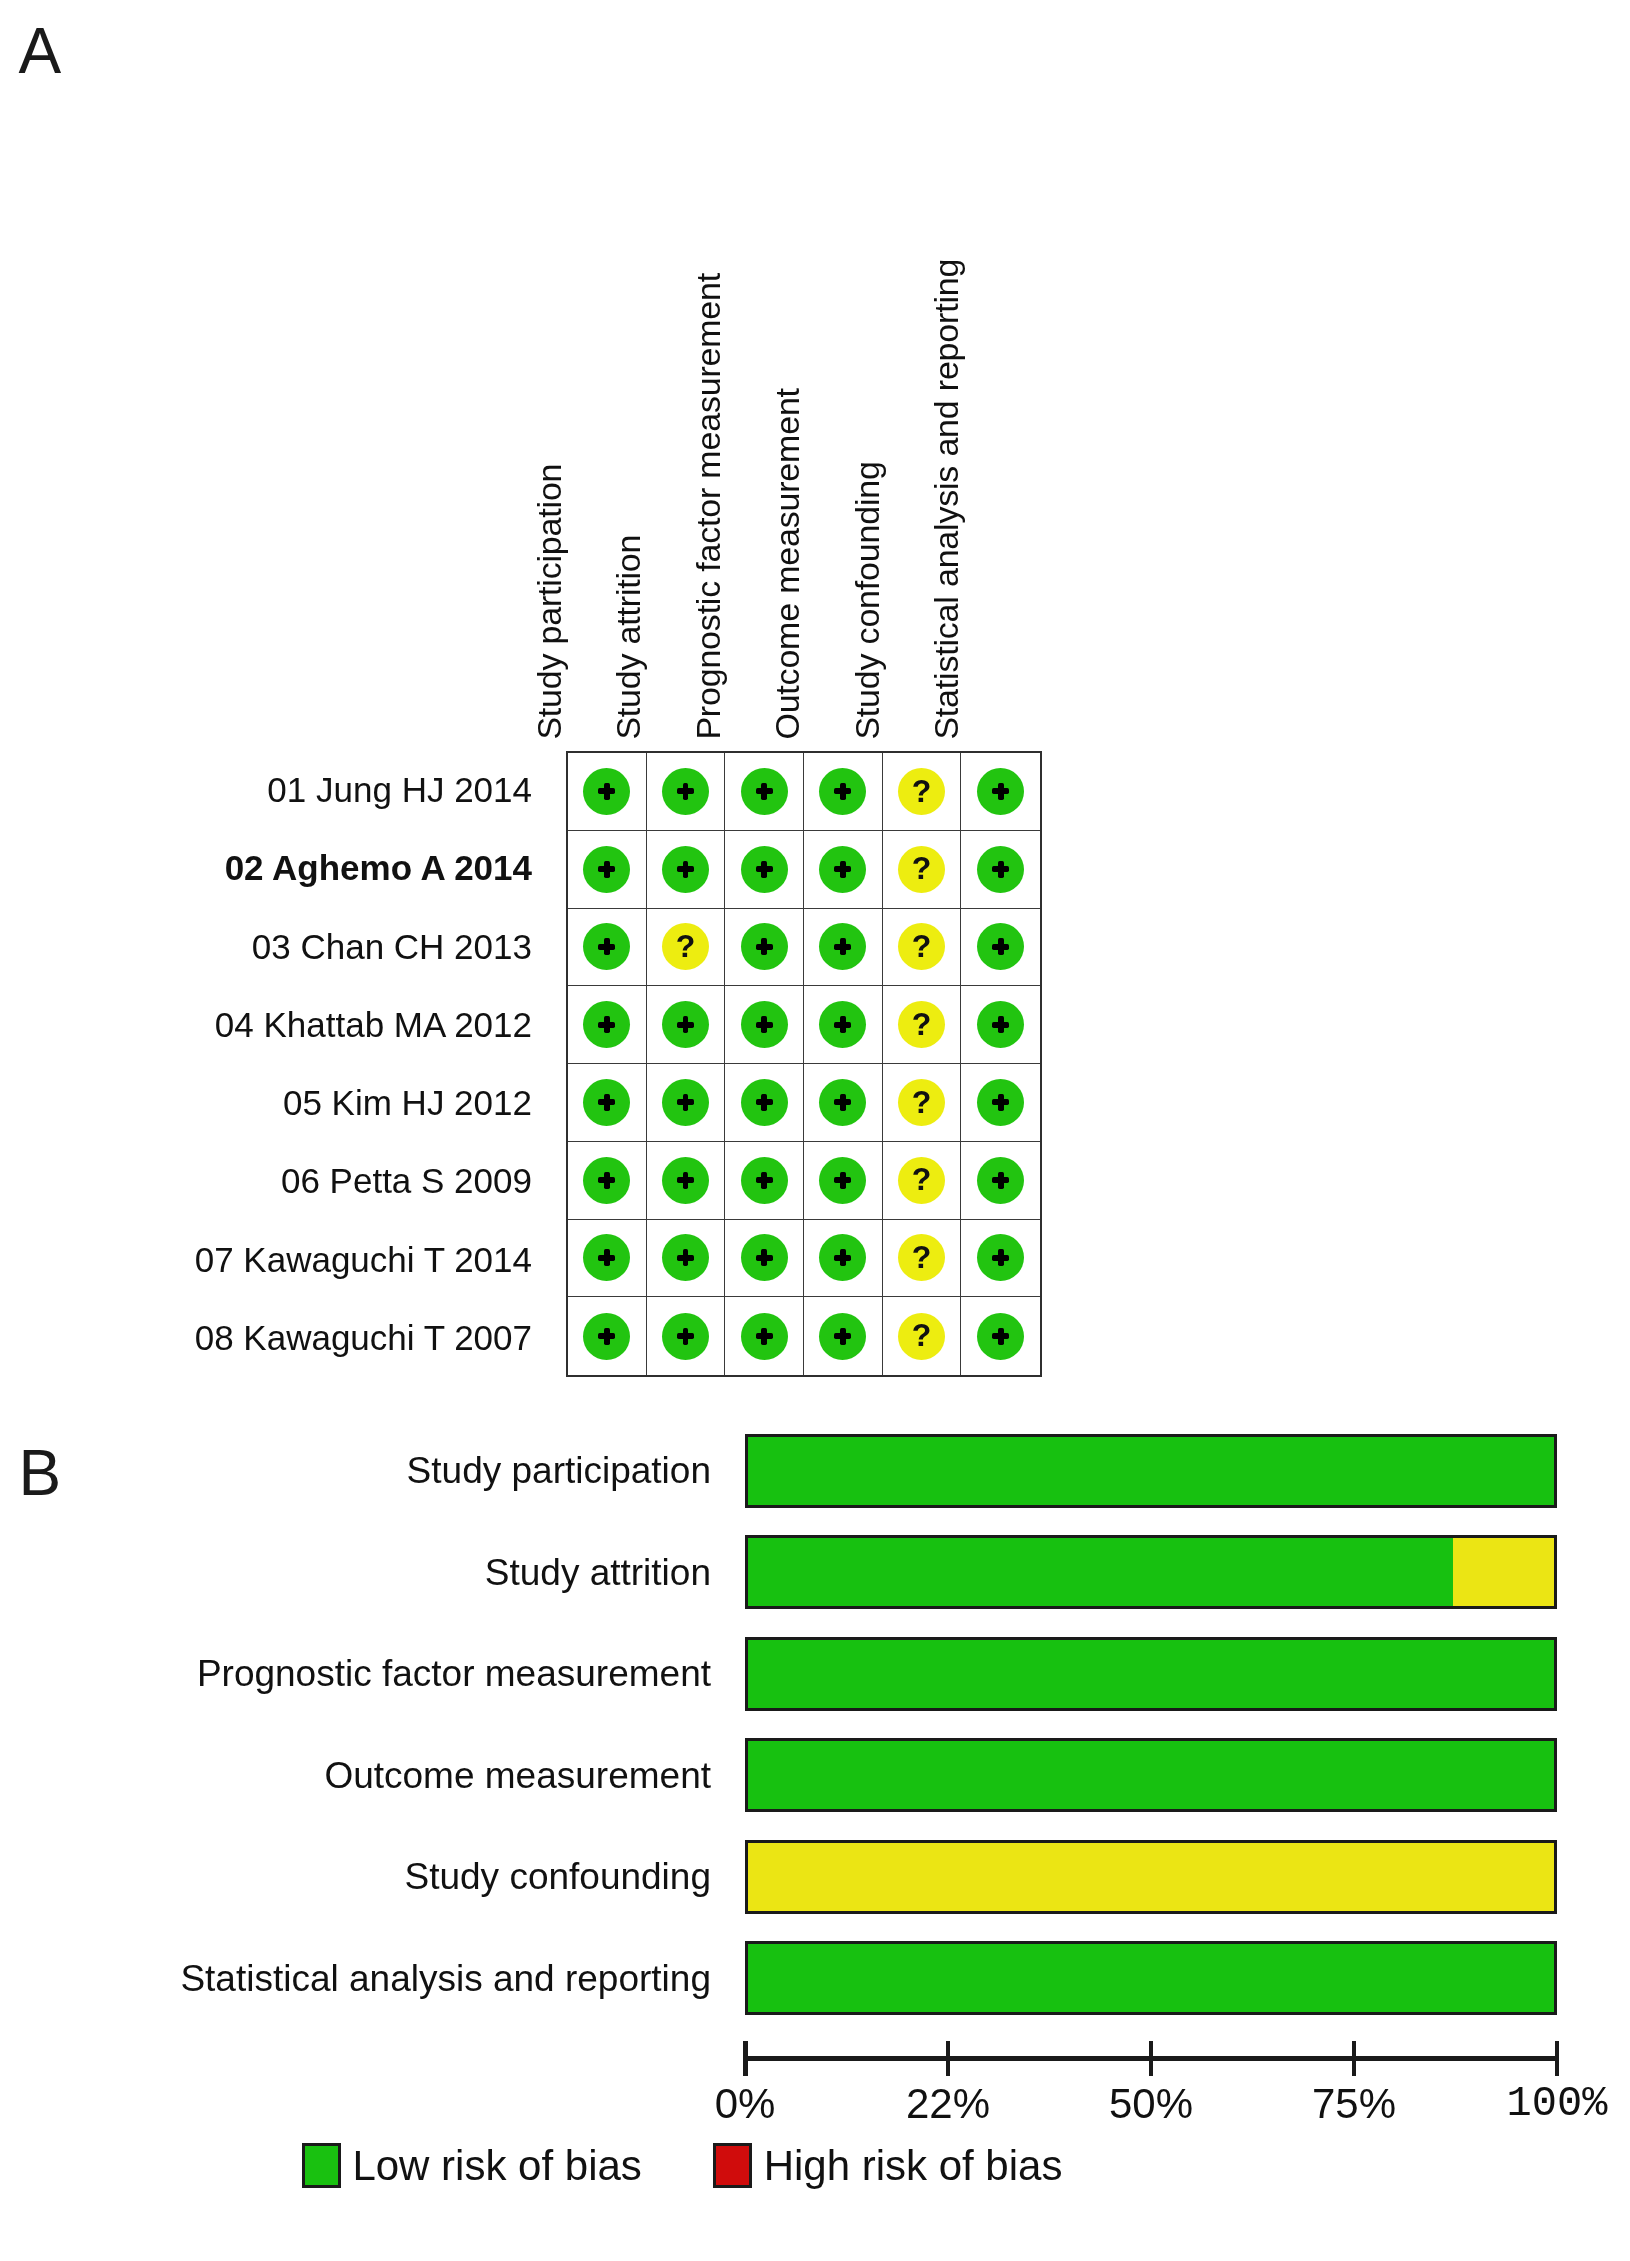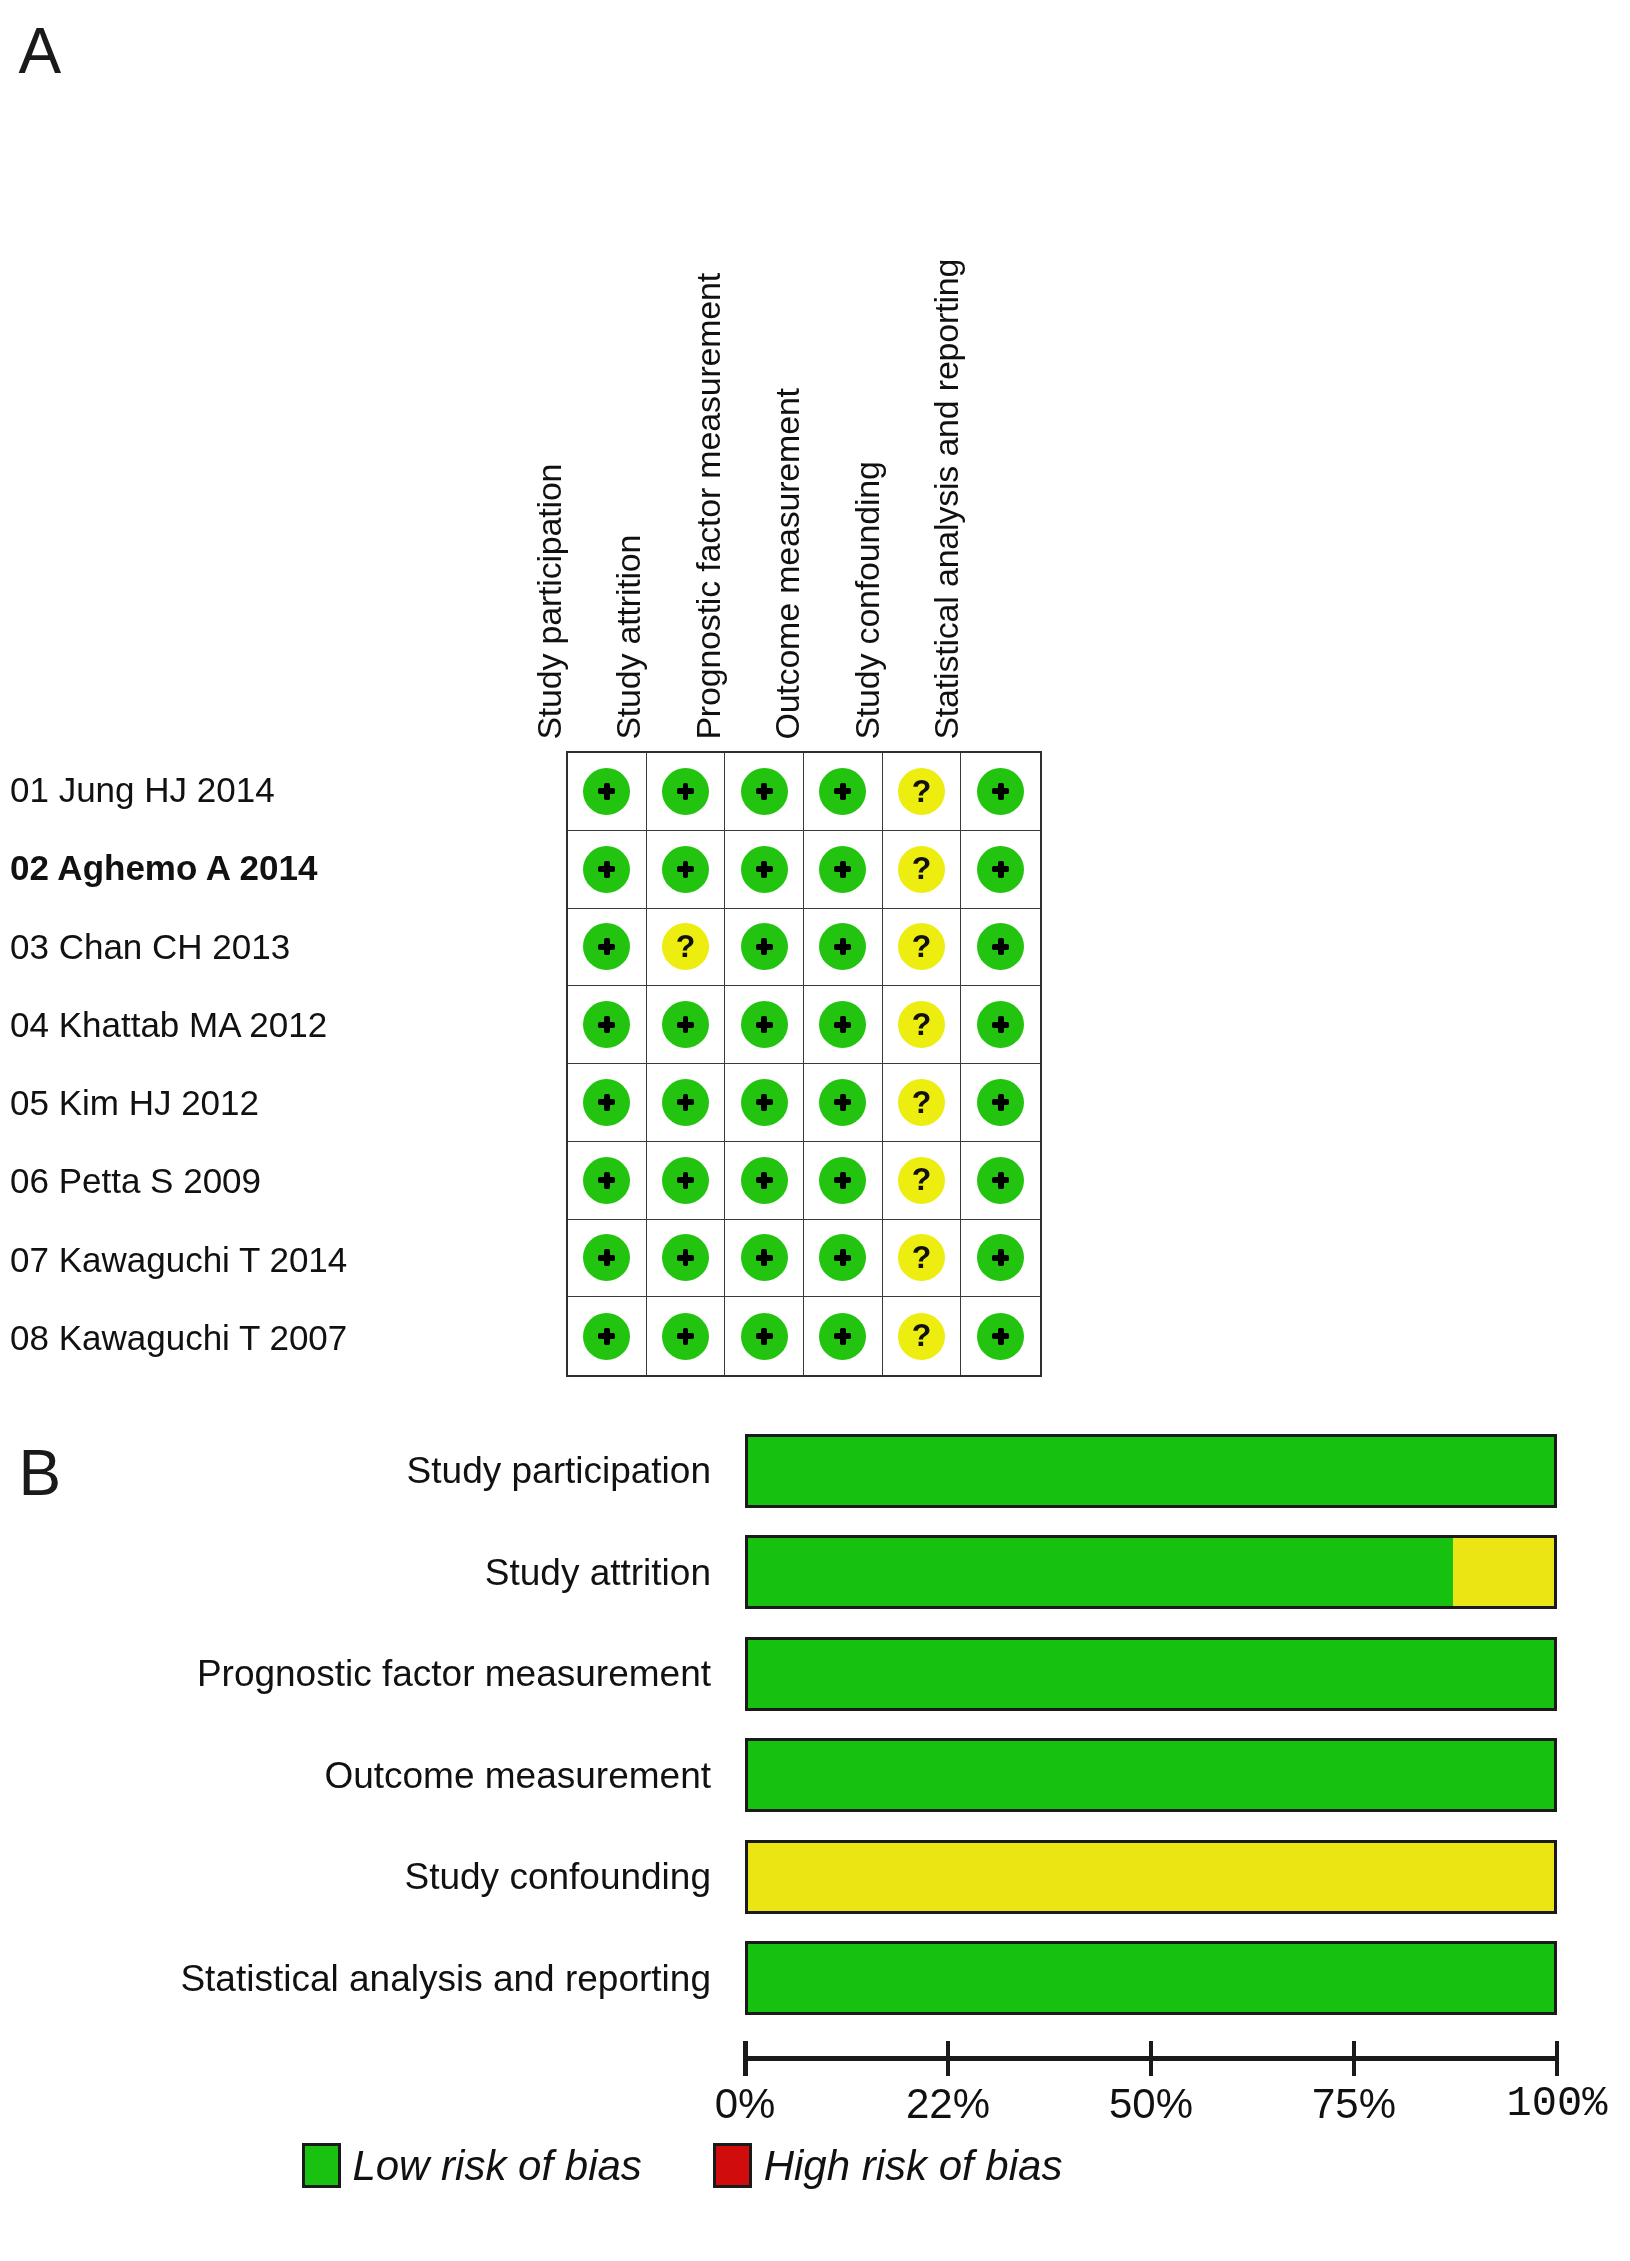--- a/index.html
+++ b/index.html
@@ -65,20 +65,21 @@
     top: 751px;
     width: 549px;
     height: 626px;
   }
   .a-row-label {
     position: absolute;
     right: 17px;
     width: 522px;
     height: 78px;
     line-height: 78px;
+    text-align: right;
     font-size: 35px;
     white-space: nowrap;
     font-family: "Liberation Sans", sans-serif;
     color: #111;
   }
 
   #a-grid {
     position: absolute;
     left: 566px;
     top: 751px;
@@ -215,21 +216,20 @@
   
   #b-legend {
     position: absolute;
     left: 0;
     top: 746px;
     width: 1364px;
     display: flex;
     justify-content: center;
     align-items: center;
     gap: 71px;
-    font-style: italic;
   }
   .legend-item {
     display: flex;
     align-items: center;
     gap: 11.8px;
   }
   .legend-swatch {
     width: 39px;
     height: 45px;
     border: 3.4px solid #1a1a1a;

